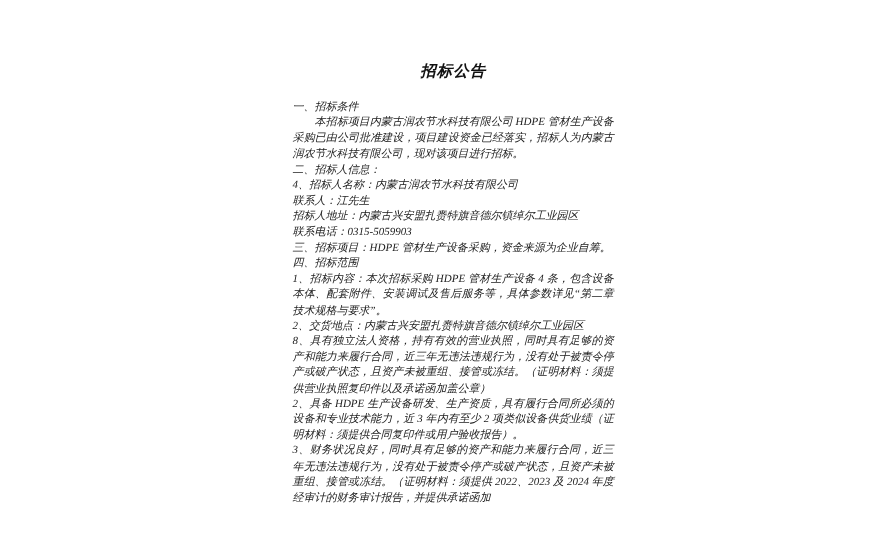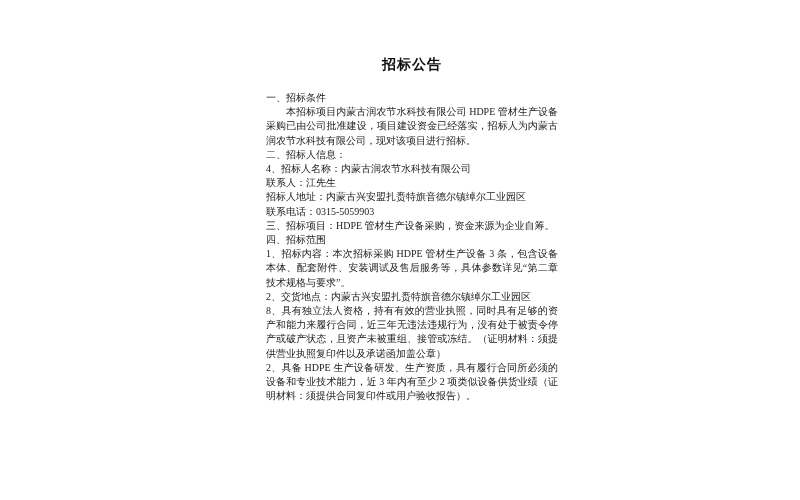--- a/index.html
+++ b/index.html
@@ -7,20 +7,21 @@
     padding: 0;
     background: #ffffff;
   }
   .screen {
     position: relative;
     width: 800px;
     height: 500px;
     background: #ffffff;
     overflow: hidden;
     font-family: "Liberation Serif", "DejaVu Serif", serif;
+    font-style: italic;
   }
   .doc {
     position: absolute;
     left: 266px;
     top: 56px;
     width: 292px;
     color: #212121;
   }
   .doc-title {
     margin: 0 0 17px 0;
@@ -56,19 +57,20 @@
     <div class="para-list">
         <div class="para">一、招标条件</div>
         <div class="para indent">本招标项目内蒙古润农节水科技有限公司 HDPE 管材生产设备采购已由公司批准建设，项目建设资金已经落实，招标人为内蒙古润农节水科技有限公司，现对该项目进行招标。</div>
         <div class="para">二、招标人信息：</div>
         <div class="para">4、招标人名称：内蒙古润农节水科技有限公司</div>
         <div class="para">联系人：江先生</div>
         <div class="para">招标人地址：内蒙古兴安盟扎赉特旗音德尔镇绰尔工业园区</div>
         <div class="para">联系电话：0315-5059903</div>
         <div class="para">三、招标项目：HDPE 管材生产设备采购，资金来源为企业自筹。</div>
         <div class="para">四、招标范围</div>
-        <div class="para">1、招标内容：本次招标采购 HDPE 管材生产设备 3 条，包含设备本体、配套附件、安装调试及售后服务等，具体参数详见“第二章 技术规格与要求”。</div>
+        <div class="para">1、招标内容：本次招标采购 HDPE 管材生产设备 4 条，包含设备本体、配套附件、安装调试及售后服务等，具体参数详见“第二章 技术规格与要求”。</div>
         <div class="para">2、交货地点：内蒙古兴安盟扎赉特旗音德尔镇绰尔工业园区</div>
         <div class="para">8、具有独立法人资格，持有有效的营业执照，同时具有足够的资产和能力来履行合同，近三年无违法违规行为，没有处于被责令停产或破产状态，且资产未被重组、接管或冻结。（证明材料：须提供营业执照复印件以及承诺函加盖公章）</div>
         <div class="para">2、具备 HDPE 生产设备研发、生产资质，具有履行合同所必须的设备和专业技术能力，近 3 年内有至少 2 项类似设备供货业绩（证明材料：须提供合同复印件或用户验收报告）。</div>
+        <div class="para">3、财务状况良好，同时具有足够的资产和能力来履行合同，近三年无违法违规行为，没有处于被责令停产或破产状态，且资产未被重组、接管或冻结。（证明材料：须提供 2022、2023 及 2024 年度经审计的财务审计报告，并提供承诺函加</div>
       </div>
   </div>
 </div>
 
 </body></html>

